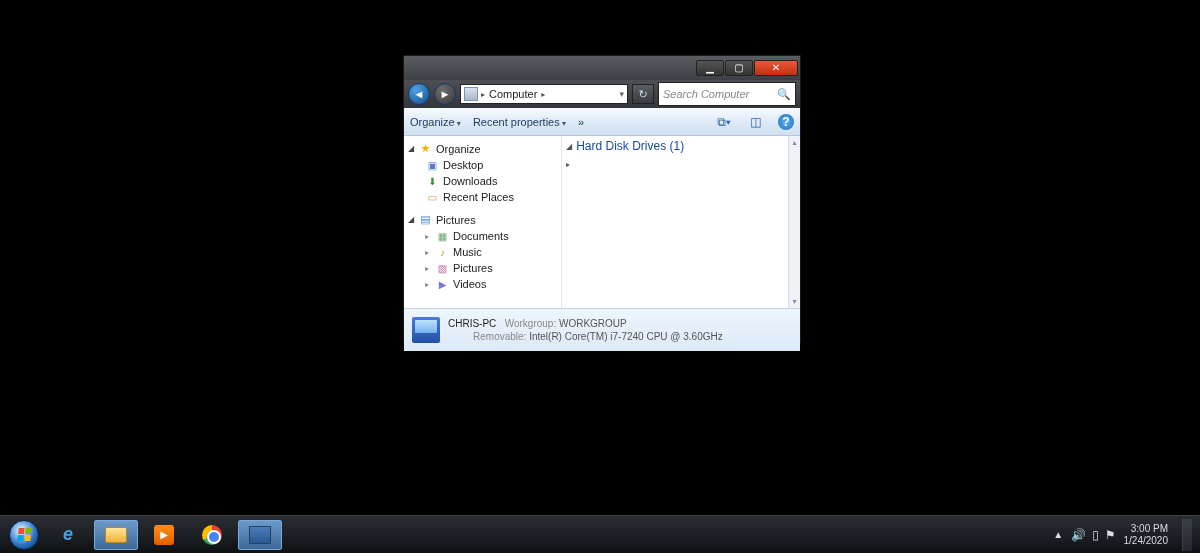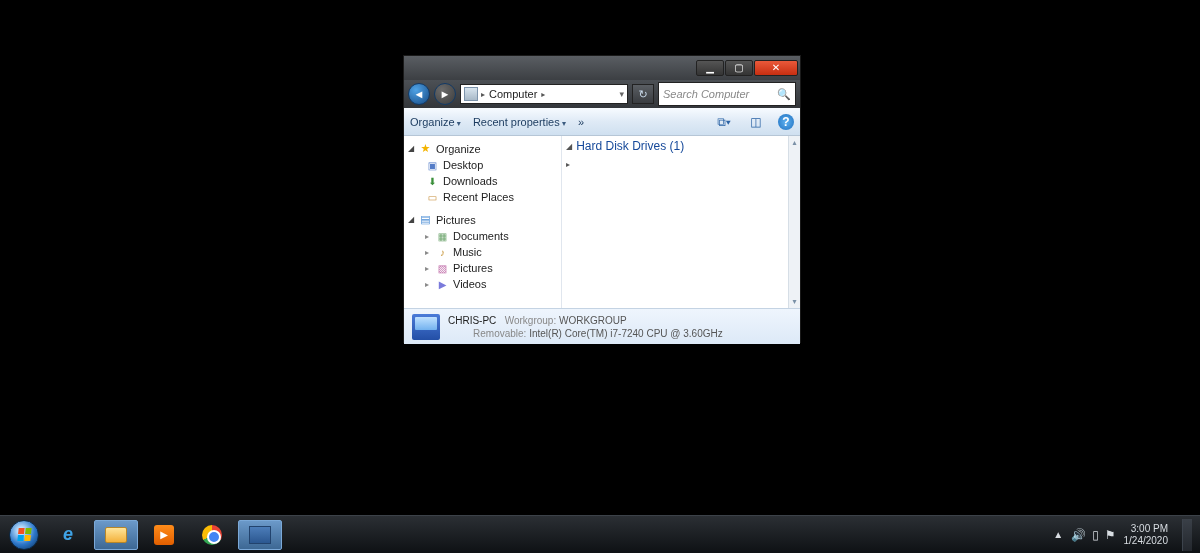--- a/index.html
+++ b/index.html
@@ -63,21 +63,21 @@
   .group-head .tri { font-size:8px;color:#555; }
   .drive-row { display:flex;padding:2px 8px 5px 18px;gap:8px; }
   .drive-ico { width:28px;height:22px;background:linear-gradient(#e9eef3,#c7d4e0);border:1px solid #9fb3c6;border-radius:3px;position:relative;margin-top:4px; }
   .drive-ico::before { content:"";position:absolute;left:3px;top:3px;width:7px;height:7px;background:radial-gradient(circle,#5abfff,#1672b1);border-radius:50%; }
   .drive-info { flex:1; font-size:10px; color:#222; }
   .bar { height:10px;width:145px;border:1px solid #a7a7a7;background:#f4f4f4;margin:2px 0;position:relative; }
   .bar .fill { position:absolute;left:0;top:0;bottom:0;background:linear-gradient(#3db8c6,#169aa9); }
   .freespace { color:#666;font-size:10px; }
 
   .details {
-    height:36px; background:linear-gradient(#eef5fd,#dde9f7);
+    height:43px; background:linear-gradient(#eef5fd,#dde9f7);
     border-top:1px solid #c4d3e3; display:flex; align-items:center; padding:4px 8px; gap:8px;
   }
   .details .pc { width:28px;height:26px;background:linear-gradient(#4a7bd8,#234fa6);border-radius:2px;position:relative; }
   .details .pc::after { content:"";position:absolute;left:3px;top:3px;right:3px;height:13px;background:linear-gradient(#bfe1ff,#73b2ef);border-radius:1px; }
   .details .txt { font-size:10px;color:#555;line-height:13px; }
   .details .txt .name { color:#222; }
   .details .txt .k { color:#888; }
 
   
   .taskbar {

